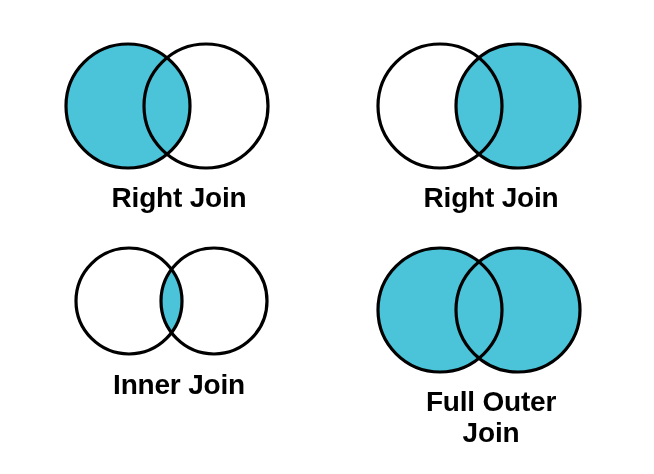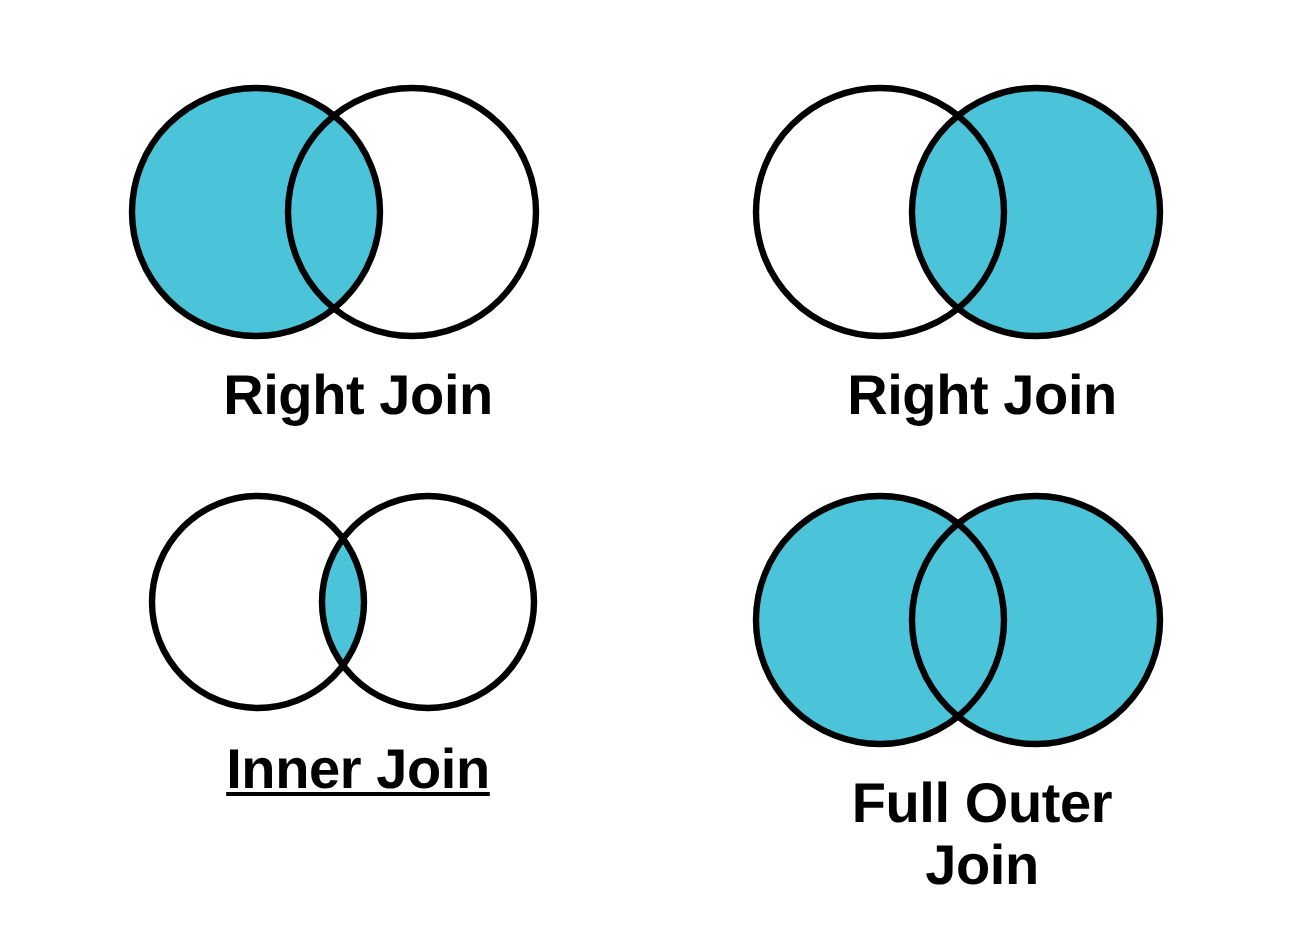--- a/index.html
+++ b/index.html
@@ -53,21 +53,21 @@
   #cell-inner-join     { left: 14px;  top: 244px; width: 330px; height: 170px; }
   #cell-full-outer-join{ left: 326px; top: 244px; width: 330px; height: 210px; }
 
   #figure-left-join       { left: 49px; top: 0px; }
   #figure-right-join      { left: 49px; top: 0px; }
   #figure-inner-join      { left: 58px; top: 0px; }
   #figure-full-outer-join { left: 49px; top: 0px; }
 
   #caption-left-join       { top: 142px; }
   #caption-right-join      { top: 142px; }
-  #caption-inner-join      { top: 125px; text-decoration: underline; }
+  #caption-inner-join      { top: 125px; }
   #caption-full-outer-join { top: 142px; }
 </style>
 </head>
 <body>
 
 <div id="diagram-board" style="background: rgb(255, 255, 255);">
 
   <div class="venn-cell" id="cell-left-join">
     <svg class="venn-figure" id="figure-left-join" width="232" height="134" viewBox="0 0 232 134">
       <defs>

